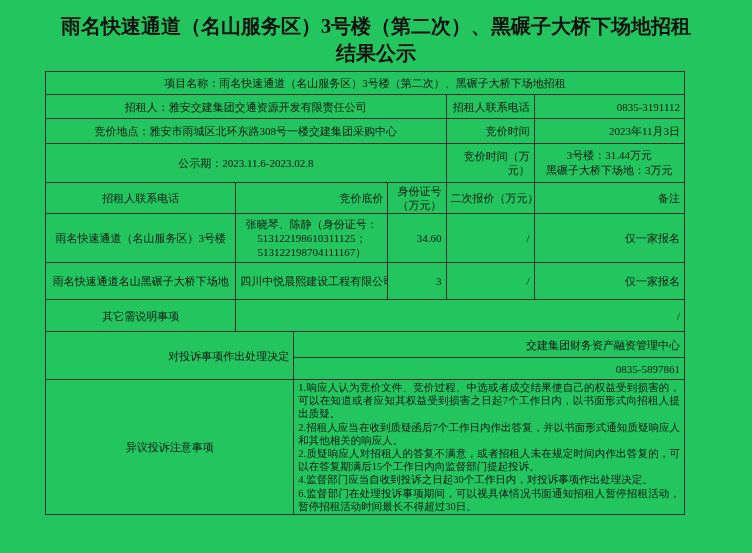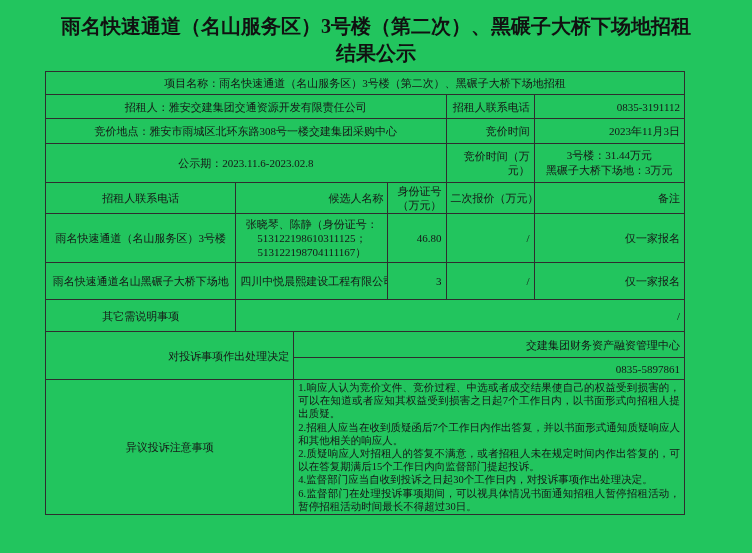--- a/index.html
+++ b/index.html
@@ -112,37 +112,37 @@
         <td colspan="4" class="lft">公示期：2023.11.6-2023.02.8</td>
         <td class="ctr">竞价时间（万元）</td>
         <td class="lft two-line">
           <div>3号楼：31.44万元</div>
           <div>黑碾子大桥下场地：3万元</div>
         </td>
       </tr>
 
       <tr class="r-header">
         <td class="lft">招租人联系电话</td>
-        <td colspan="2" class="ctr">候选人名称</td>
+        <td colspan="2" class="ctr">竞价底价</td>
         <td class="ctr">
           <div>身份证号</div>
           <div>（万元）</div>
         </td>
         <td class="ctr nowrap">二次报价（万元）</td>
         <td class="ctr">备注</td>
       </tr>
 
       <tr class="r-bid1">
         <td class="lft">雨名快速通道（名山服务区）3号楼</td>
         <td colspan="2" class="lft">
           <div class="cand-line">张晓琴、陈静（身份证号：</div>
           <div class="cand-line">513122198610311125；</div>
           <div class="cand-line">513122198704111167）</div>
         </td>
-        <td class="ctr">46.80</td>
+        <td class="ctr">34.60</td>
         <td class="ctr">/</td>
         <td class="ctr">仅一家报名</td>
       </tr>
 
       <tr class="r-bid2">
         <td class="lft">雨名快速通道名山黑碾子大桥下场地</td>
         <td colspan="2" class="lft">
           <div class="cand-line">四川中悦晨熙建设工程有限公司</div>
         </td>
         <td class="ctr">3</td>

